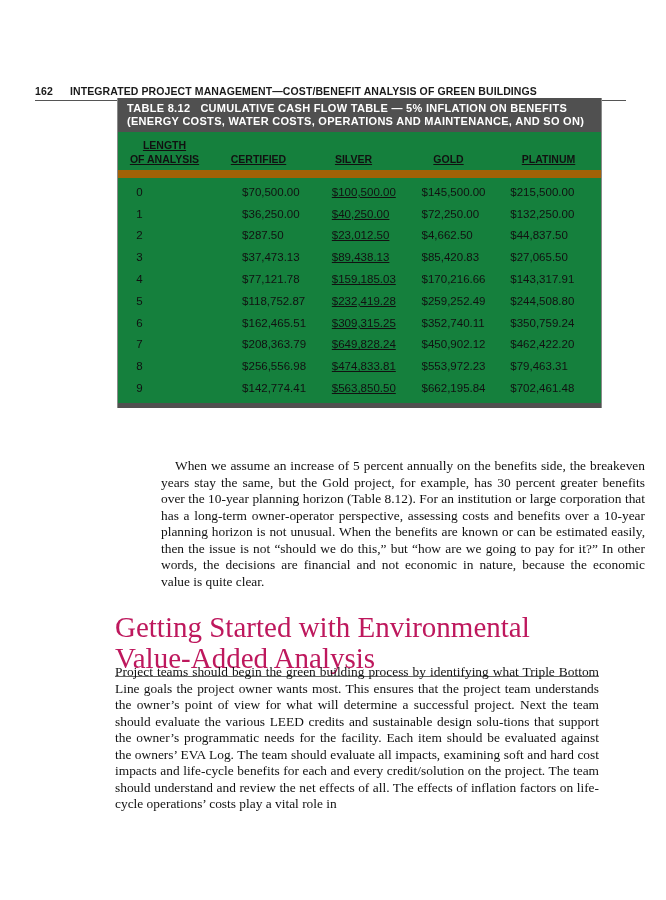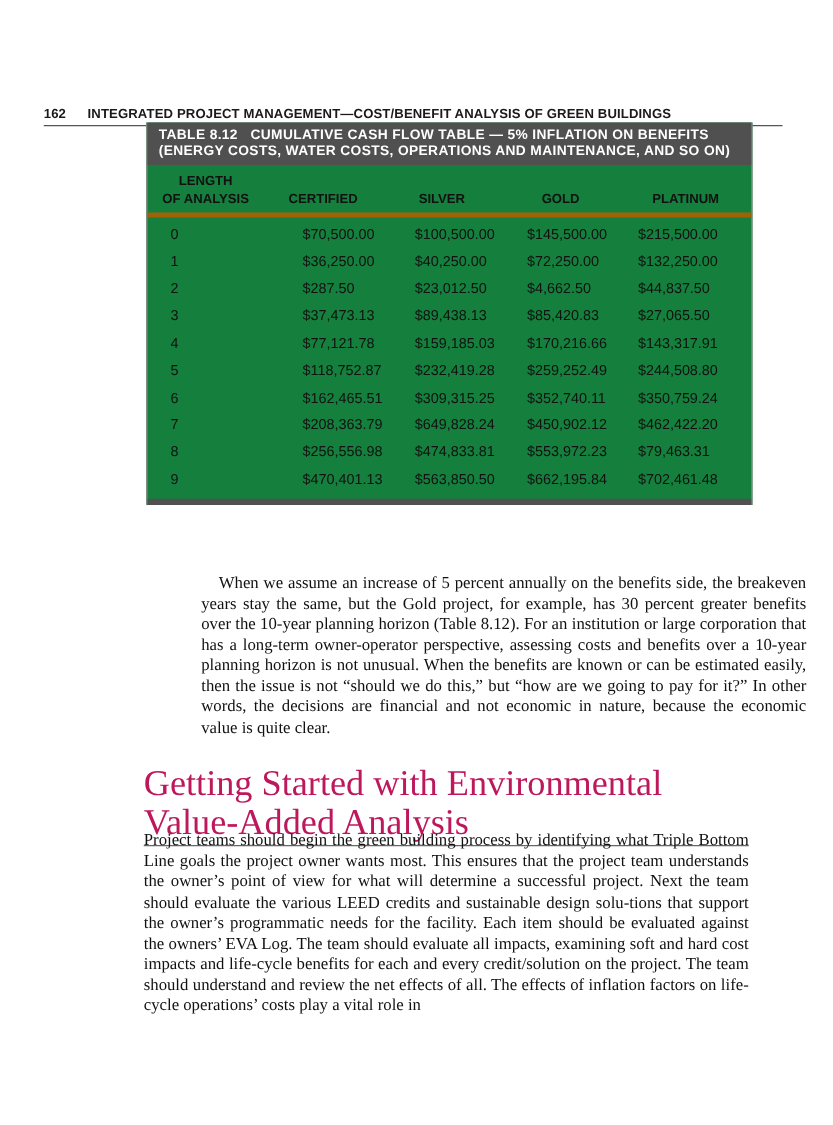--- a/index.html
+++ b/index.html
@@ -16,33 +16,33 @@
     background:#15803d; border-left:1px solid #8a8a8a; border-right:1px solid #8a8a8a;
     font-family:"Liberation Sans", sans-serif; color:#111;
   }
   .tbl-title {
     background:#505050; color:#ffffff; font-weight:bold; font-size:11px;
     line-height:13px; padding:4px 6px 4px 9px; letter-spacing:0.3px;
     text-transform:uppercase;
   }
   .tbl-colhead {
     display:flex; align-items:flex-end; height:36px; padding-top:2px;
-    border-bottom:4px solid #a16207; font-weight:bold; font-size:10.5px;
+    border-bottom:8px solid #a16207; font-weight:bold; font-size:10.5px;text-decoration:underline;
   }
   .tbl-colhead div { text-align:center; line-height:14px; padding-bottom:4px; }
   .c0 { width:93px; text-align:center; }
   .c1 { width:95px; }
   .c2 { width:95px; }
   .c3 { width:95px; }
   .c4 { width:105px; }
   .tbl-body { padding-top:3px; padding-bottom:4px; }
   .tbl-row { display:flex; height:21.8px; align-items:center; font-size:11.5px; }
   .tbl-row .c0 { width:20px; margin-left:12px; margin-right:93px; text-align:center; }
   .tbl-row .c1 { width:94px; }
-  .tbl-row .c2 { width:94px; }
+  .tbl-row .c2 { width:94px;text-decoration:underline; }
   .tbl-row .c3 { width:93px; }
   .tbl-row .c4 { width:95px; }
   .tbl-foot { height:5px; background:#505050; }
   .para {
     position:absolute; left:115px; width:484px;
     font-family:"Liberation Serif", serif; font-size:13.4px; line-height:16.5px;
     color:#111; text-align:justify; margin:0;
   }
   .p1 { top:458px; text-indent:14px;margin-left:46px; }
   .section-head {
@@ -135,21 +135,21 @@
     </div>
     <div class="tbl-row">
       <span class="c0">8</span>
       <span class="c1">$256,556.98</span>
       <span class="c2">$474,833.81</span>
       <span class="c3">$553,972.23</span>
       <span class="c4">$79,463.31</span>
     </div>
     <div class="tbl-row">
       <span class="c0">9</span>
-      <span class="c1">$470,401.13</span>
+      <span class="c1">$142,774.41</span>
       <span class="c2">$563,850.50</span>
       <span class="c3">$662,195.84</span>
       <span class="c4">$702,461.48</span>
     </div>
   </div>
   <div class="tbl-foot"></div>
 </div>
 
 <p class="para p1">When we assume an increase of 5 percent annually on the benefits side, the breakeven years stay the same, but the Gold project, for example, has 30 percent greater benefits over the 10-year planning horizon (Table 8.12). For an institution or large corporation that has a long-term owner-operator perspective, assessing costs and benefits over a 10-year planning horizon is not unusual. When the benefits are known or can be estimated easily, then the issue is not “should we do this,” but “how are we going to pay for it?” In other words, the decisions are financial and not economic in nature, because the economic value is quite clear.</p>
 

